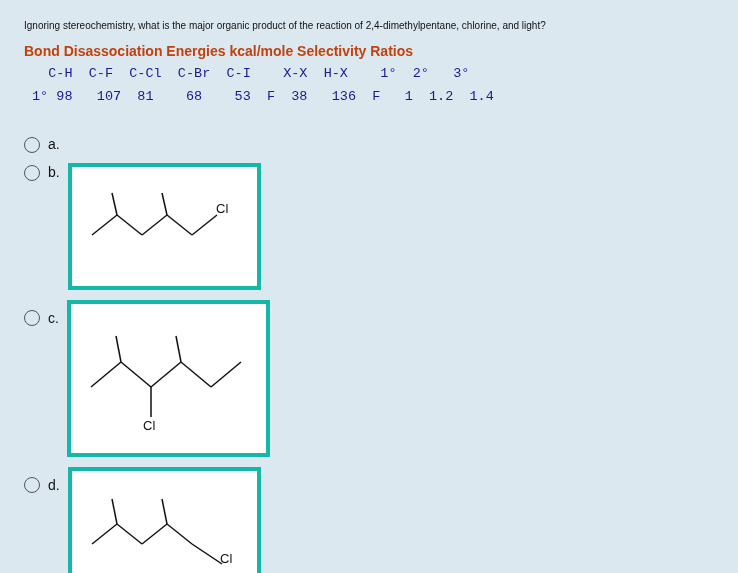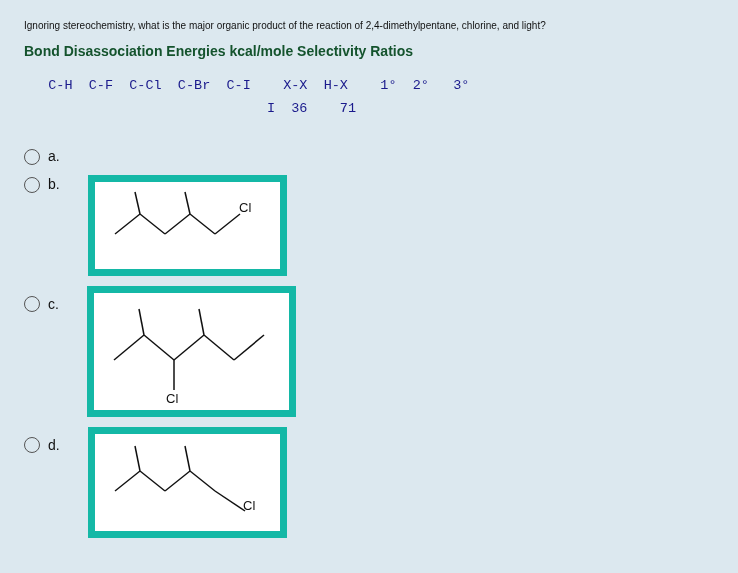--- a/index.html
+++ b/index.html
@@ -14,22 +14,22 @@
     }
     .question {
       font-size: 10px;
       line-height: 1.5;
       margin-bottom: 10px;
       color: #111;
     }
     .table-title {
       font-size: 14px;
       font-weight: bold;
-      margin-bottom: 16px;
-      color: #14532d;
+      margin-bottom: 4px;
+      color: #c2410c;
     }
     .bond-table {
       font-size: 13.5px;
       color: #1a1a8c;
       line-height: 1.7;
       margin-bottom: 26px;
       margin-left: 8px;
       font-family: 'Courier New', monospace;
     }
     .bond-table .row {
@@ -59,25 +59,25 @@
     .answer-label {
       font-size: 14px;
       color: #111;
       margin-top: 1px;
     }
     .answer-text {
       font-size: 14px;
       color: #111;
     }
     .molecule-box {
-      border: 7px solid #14b8a6;
+      border: 4px solid #14b8a6;
       background: #fff;
       display: inline-block;
-      padding: 2px 10px;
-      margin-left: 20px;
+      padding: 18px 10px;
+      margin-left: 0;
     }
     svg text {
       font-family: Arial, sans-serif;
       font-size: 13px;
       fill: #111;
     }
     svg line {
       stroke: #111;
       stroke-width: 1.5;
     }
@@ -87,21 +87,21 @@
 
 <div class="question">Ignoring stereochemistry, what is the major organic product of the reaction of 2,4-dimethylpentane, chlorine, and light?</div>
 
 <div class="table-title">Bond Disassociation Energies kcal/mole Selectivity Ratios</div>
 
 <div class="bond-table">
   <div class="row">
     <span>  C-H  C-F  C-Cl  C-Br  C-I    X-X  H-X    1°  2°   3°</span>
   </div>
   <div class="row">
-    <span>                             I  36    71</span>
+    <span>1° 98   107  81    68    53  F  38   136  F   1  1.2  1.4</span>
   </div>
 </div>
 
 <div class="answers">
 
   <div class="answer-option">
     <span class="radio-circle"></span>
     <span class="answer-label">a.</span>
   </div>
 

